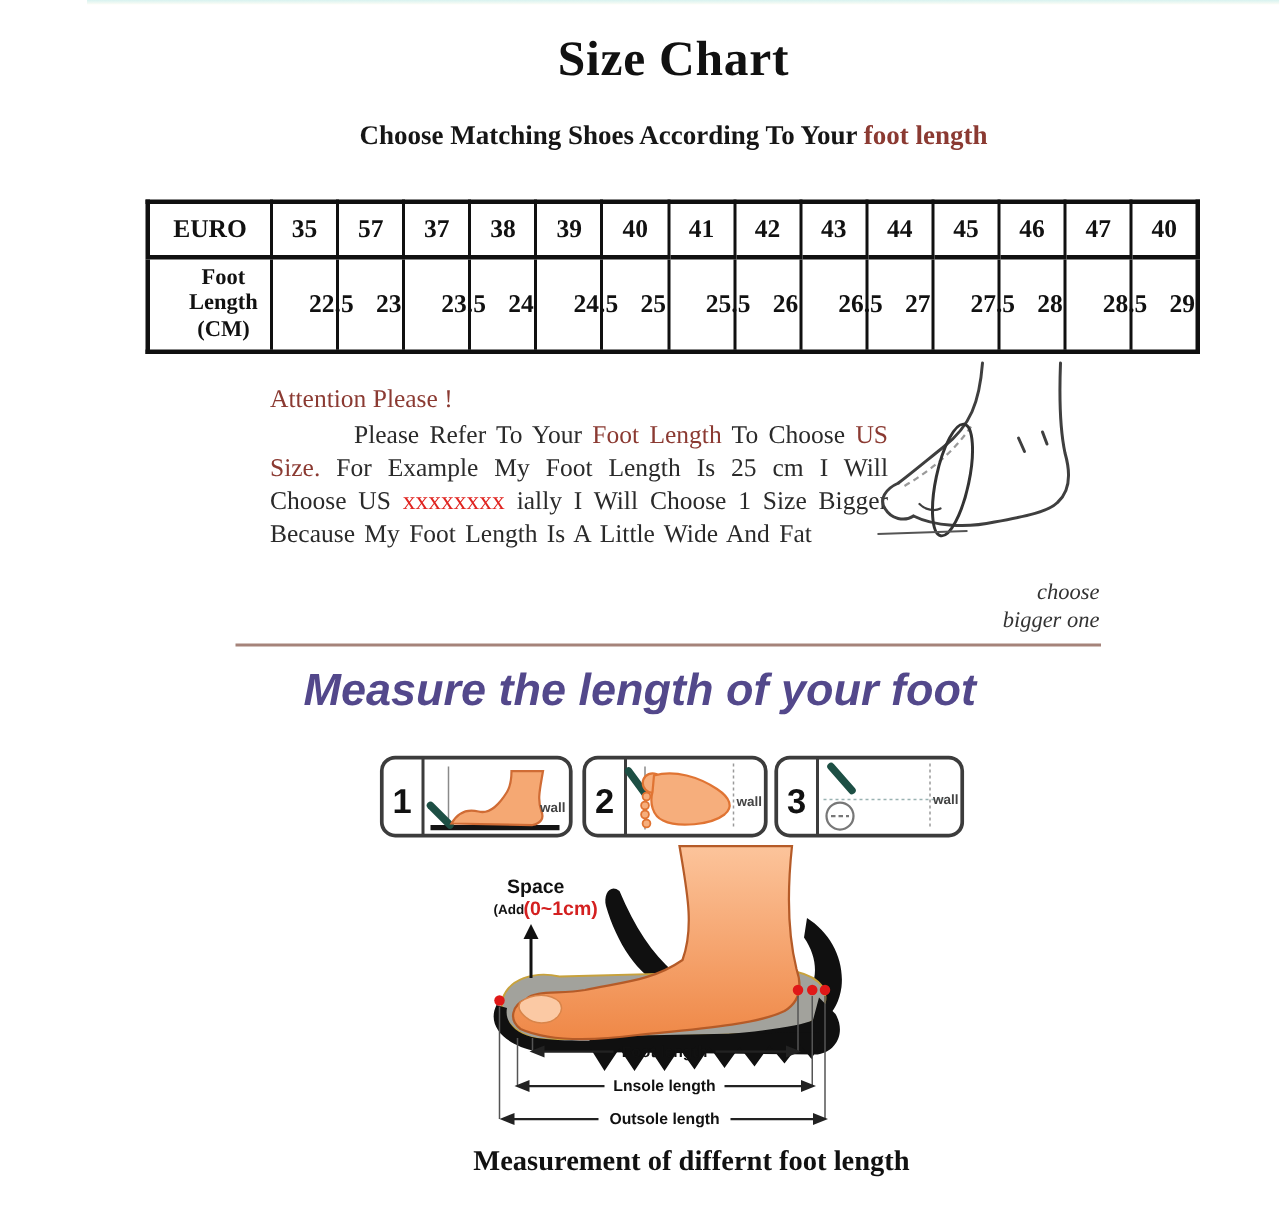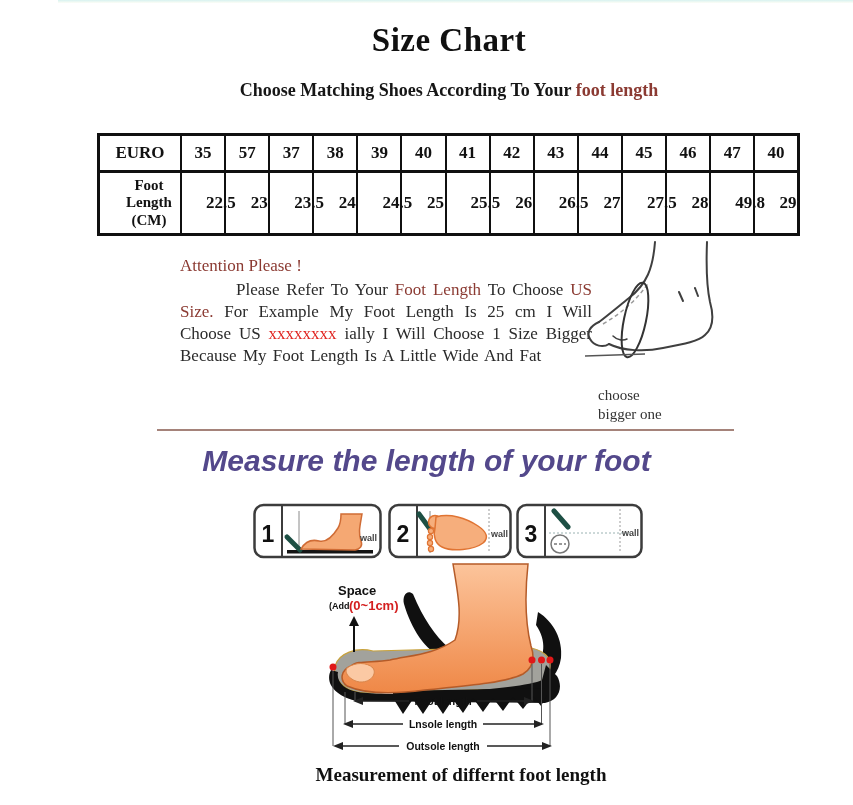--- a/index.html
+++ b/index.html
@@ -25,22 +25,22 @@
   table.size{border:3px solid #101010;}
   table.size tr.r1 td{height:34px;border-bottom:3px solid #101010;}
   table.size tr.r2 td{height:56px;padding-left:24px;}
   td.rowhdr{width:80px;font-size:16px;}
   tr.r2 td.rowhdr{font-size:15px;line-height:1.15;padding:2px 6px;}
 
   
   .att-heading{left:180px;top:256px;font-size:17px;color:#8b3a32;text-align:right;}
   .att-text{left:180px;top:279px;width:412px;font-size:17px;line-height:22px;
             text-align:justify;text-indent:56px;word-spacing:2px;color:#2a2a2a;}
-  .choose-note{left:598px;top:386px;width:135px;text-align:left;
-               font-size:15px;line-height:19px;color:#333;}
+  .choose-note{left:598px;top:386px;width:135px;text-align:right;
+               font-size:15px;line-height:19px;color:#333;font-style:italic;}
   .divider{left:157px;top:429px;width:577px;height:2px;background:#a5837a;}
   .measure-heading{top:444px;left:0;width:853px;text-align:center;
                    font-family:"Liberation Sans",sans-serif;font-style:italic;
                    font-weight:bold;font-size:30px;color:#53488b;}
   .caption{top:764px;left:56px;width:810px;text-align:center;
            font-size:19px;font-weight:bold;color:#111;}
   svg{display:block;}
   svg text{font-family:"Liberation Sans",sans-serif;}
 </style>
 </head>
@@ -81,21 +81,21 @@
             <td>23.5</td>
             <td>24</td>
             <td>24.5</td>
             <td>25</td>
             <td>25.5</td>
             <td>26</td>
             <td>26.5</td>
             <td>27</td>
             <td>27.5</td>
             <td>28</td>
-            <td>49.8</td>
+            <td>28.5</td>
             <td>29</td>
           </tr>
     </tbody>
       </table>
   </div>
 
   <div class="abs att-heading">Attention Please !</div>
 
   <div class="abs att-text"><span class="c-black">Please Refer To Your </span><span class="c-maroon">Foot Length</span><span class="c-black"> To Choose </span><span class="c-maroon">US Size.</span><span class="c-black"> For Example My Foot Length Is 25 cm I Will Choose US </span><span class="c-red">xxxxxxxx</span><span class="c-black"> ially I Will Choose 1 Size Bigger Because My Foot Length Is A Little Wide And Fat</span></div>
 

